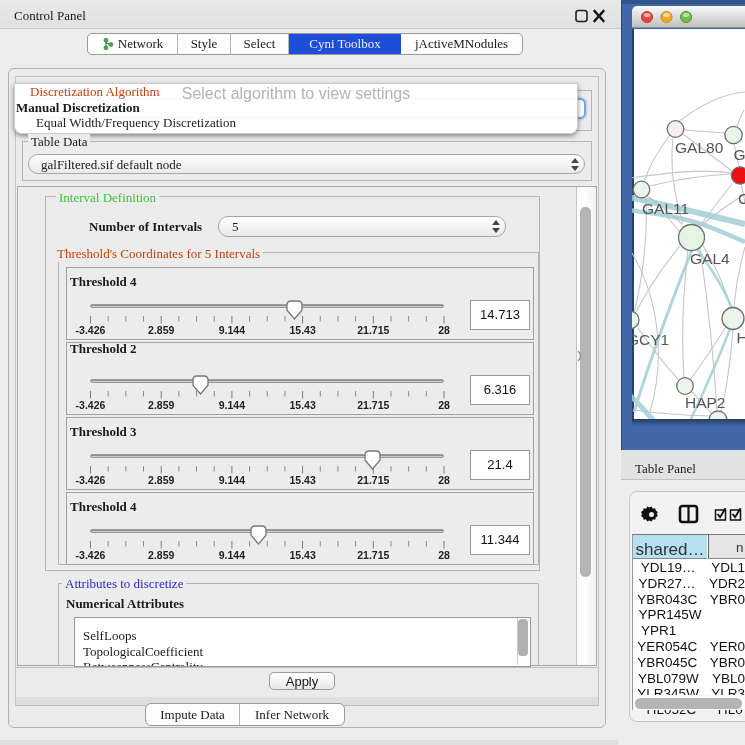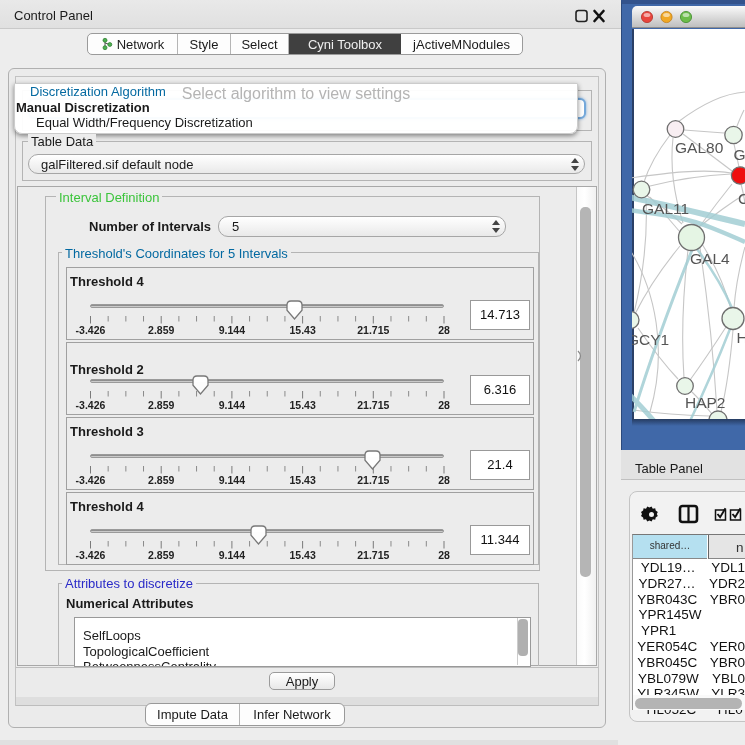--- a/index.html
+++ b/index.html
@@ -1,19 +1,19 @@
 <!DOCTYPE html>
 <html><head>
 <meta charset="utf-8">
 <style>
   * { margin:0; padding:0; box-sizing:border-box; }
   html,body { width:745px; height:745px; overflow:hidden; }
   body { font-family:"Liberation Sans", sans-serif; background:#ededed; position:relative; }
   .abs { position:absolute; }
-  .lbl { font-size:13px; color:#1a1a1a; white-space:nowrap; }
+  .lbl { font-size:13px; color:#1a1a1a; white-space:nowrap;font-family:Liberation Serif, serif; }
 </style>
 </head>
 <body>
 
 <div class="abs" style="left:0;top:0;width:745px;height:29px;background:linear-gradient(#e9e9e9,#e0e0e0);border-bottom:1px solid #c9c9c9;"></div>
 <div class="abs lbl" style="left:14px;top:8px;">Control Panel</div>
 <svg class="abs" style="left:572px;top:8px;" width="40" height="16" viewBox="0 0 40 16">
   <rect x="4" y="2.5" width="11" height="11" rx="2.5" fill="none" stroke="#222" stroke-width="1.6"></rect>
   <path d="M22.5 3 L31.5 13 M31.5 3 L22.5 13" stroke="#111" stroke-width="2.6" stroke-linecap="round"></path>
 </svg>
@@ -27,38 +27,38 @@
       <circle cx="8.8" cy="7.5" r="2" fill="#4caf50" stroke="#2a7a2d" stroke-width="0.7"></circle>
     </svg>
     <span class="lbl">Network</span>
     </div>
   <div style="width:53px;display:flex;align-items:center;justify-content:center;border-right:1px solid #b5b5b5;">
       <span class="lbl">Style</span>
     </div>
   <div style="width:58px;display:flex;align-items:center;justify-content:center;border-right:1px solid #b5b5b5;">
       <span class="lbl">Select</span>
     </div>
-  <div style="width:112px;display:flex;align-items:center;justify-content:center;background:#404040;">
+  <div style="width:112px;display:flex;align-items:center;justify-content:center;background:#1d4ed8;">
       <span class="lbl" style="color:#efefef;">Cyni Toolbox</span>
     </div>
   <div style="flex:1;display:flex;align-items:center;justify-content:center;border-radius:8px;">
       <span class="lbl">jActiveMNodules</span>
     </div>
 </div>
 
 <div class="abs" style="left:8px;top:68px;width:598px;height:660px;background:#ebebeb;border:1px solid #b0b0b0;border-radius:6px;"></div>
 
 <div class="abs" style="left:15px;top:76px;width:584px;height:630px;background:#ececec;border:1px solid #c2c2c2;"></div>
 
 <div class="abs" style="left:22px;top:90px;width:570px;height:41px;border:1px solid #b4b4b4;"></div>
 
 <div class="abs" style="left:28px;top:98px;width:558px;height:21px;background:#fff;border:2px solid #74a8da;border-radius:6px;box-shadow:0 0 3px #74a8da;"></div>
 
 <div class="abs" style="left:14px;top:83px;width:564px;height:51px;background:rgba(255,255,255,0.96);border:1px solid #cccccc;border-radius:0 0 8px 8px;box-shadow:0 2px 5px rgba(0,0,0,0.45);"></div>
-<div class="abs lbl" style="left:30px;top:84px;color:#0369a1;">Discretization Algorithm</div>
+<div class="abs lbl" style="left:30px;top:84px;color:#c2410c;">Discretization Algorithm</div>
 <div class="abs" style="left:14px;top:85px;width:564px;text-align:center;font-size:16px;color:#b4b4b4;">Select algorithm to view settings</div>
 <div class="abs lbl" style="left:16px;top:100px;font-weight:bold;">Manual Discretization</div>
 <div class="abs lbl" style="left:16px;top:115px;margin-left:20px;">Equal Width/Frequency Discretization</div>
 
 <div class="abs" style="left:22px;top:141px;width:570px;height:40px;border:1px solid #b4b4b4;"></div>
 <div class="abs lbl" style="left:28px;top:134px;background:#ececec;padding:0 3px;">Table Data</div>
 <div class="abs" style="left:28px;top:154px;width:557px;height:20px;background:linear-gradient(#ffffff,#e9e9e9);border:1px solid #a6a6a6;border-radius:10px;"></div>
 <div class="abs lbl" style="left:41px;top:157px;">galFiltered.sif default node</div>
 <svg class="abs" style="left:569px;top:157px;" width="12" height="15" viewBox="0 0 12 15">
   <path d="M6 1 L10 6 L2 6 Z" fill="#444"></path>
@@ -79,21 +79,21 @@
 
 <div class="abs lbl" style="left:89px;top:219px;font-weight:bold;">Number of Intervals</div>
 <div class="abs" style="left:218px;top:216px;width:288px;height:21px;background:linear-gradient(#ffffff,#e9e9e9);border:1px solid #a6a6a6;border-radius:10px;"></div>
 <div class="abs lbl" style="left:232px;top:219px;">5</div>
 <svg class="abs" style="left:490px;top:219px;" width="12" height="15" viewBox="0 0 12 15">
   <path d="M6 1 L10 6 L2 6 Z" fill="#444"></path>
     <path d="M6 14 L10 9 L2 9 Z" fill="#444"></path>
 </svg>
 
 <div class="abs" style="left:58px;top:252px;width:481px;height:313px;border:1px solid #b4b4b4;"></div>
-<div class="abs lbl" style="left:62px;top:246px;background:#ececec;padding:0 3px;color:#0369a1;">Threshold's Coordinates for 5 Intervals</div>
+<div class="abs lbl" style="left:54px;top:246px;background:#ececec;padding:0 3px;color:#c2410c;">Threshold's Coordinates for 5 Intervals</div>
 
 <div class="abs" style="left:66px;top:267px;width:468px;height:73px;border:1px solid #a0a0a0;"></div>
 <div class="abs lbl" style="left:70px;top:274px;font-weight:bold;">Threshold 4</div>
 <div class="abs" style="left:90px;top:304px;width:354px;height:4px;background:linear-gradient(#6f6f6f,#b4b4b4 55%,#e6e6e6);border:1px solid #9a9a9a;border-radius:3px;"></div>
 <svg class="abs" style="left:0;top:316px;" width="470" height="8" viewBox="0 0 470 8">
     <line x1="90.50" y1="0" x2="90.50" y2="7.5" stroke="#7a7a7a" stroke-width="1"></line>
     <line x1="108.17" y1="0" x2="108.17" y2="5.5" stroke="#8a8a8a" stroke-width="1"></line>
     <line x1="125.85" y1="0" x2="125.85" y2="5.5" stroke="#8a8a8a" stroke-width="1"></line>
     <line x1="143.53" y1="0" x2="143.53" y2="5.5" stroke="#8a8a8a" stroke-width="1"></line>
     <line x1="161.20" y1="0" x2="161.20" y2="7.5" stroke="#7a7a7a" stroke-width="1"></line>
@@ -119,21 +119,21 @@
 <div class="abs" style="left:201.9px;top:324px;width:60px;text-align:center;font-size:10.5px;font-weight:bold;color:#222;">9.144</div>
 <div class="abs" style="left:272.6px;top:324px;width:60px;text-align:center;font-size:10.5px;font-weight:bold;color:#222;">15.43</div>
 <div class="abs" style="left:343.3px;top:324px;width:60px;text-align:center;font-size:10.5px;font-weight:bold;color:#222;">21.715</div>
 <div class="abs" style="left:414.0px;top:324px;width:60px;text-align:center;font-size:10.5px;font-weight:bold;color:#222;">28</div>
 <svg class="abs" style="left:286.1px;top:300px;" width="17" height="20" viewBox="0 0 17 20">
     <path d="M1 5 Q1 1 5 1 L12 1 Q16 1 16 5 L16 10.2 L8.5 19 L1 10.2 Z" fill="#fdfdfd" stroke="#787878" stroke-width="1.3"></path>
     <path d="M2.5 5 Q2.5 2.5 5 2.5 L12 2.5 Q14.5 2.5 14.5 5 L14.5 7 L2.5 7 Z" fill="#ffffff" stroke="none"></path>
   </svg>
 <div class="abs" style="left:470px;top:300px;width:60px;height:30px;background:#fff;border:1px solid #999;text-align:center;line-height:28px;font-size:13px;color:#111;">14.713</div>
 <div class="abs" style="left:66px;top:342px;width:468px;height:73px;border:1px solid #a0a0a0;"></div>
-<div class="abs lbl" style="left:70px;top:362px;font-weight:bold;">Threshold 2</div>
+<div class="abs lbl" style="left:70px;top:341px;font-weight:bold;">Threshold 2</div>
 <div class="abs" style="left:90px;top:379px;width:354px;height:4px;background:linear-gradient(#6f6f6f,#b4b4b4 55%,#e6e6e6);border:1px solid #9a9a9a;border-radius:3px;"></div>
 <svg class="abs" style="left:0;top:391px;" width="470" height="8" viewBox="0 0 470 8">
     <line x1="90.50" y1="0" x2="90.50" y2="7.5" stroke="#7a7a7a" stroke-width="1"></line>
     <line x1="108.17" y1="0" x2="108.17" y2="5.5" stroke="#8a8a8a" stroke-width="1"></line>
     <line x1="125.85" y1="0" x2="125.85" y2="5.5" stroke="#8a8a8a" stroke-width="1"></line>
     <line x1="143.53" y1="0" x2="143.53" y2="5.5" stroke="#8a8a8a" stroke-width="1"></line>
     <line x1="161.20" y1="0" x2="161.20" y2="7.5" stroke="#7a7a7a" stroke-width="1"></line>
     <line x1="178.88" y1="0" x2="178.88" y2="5.5" stroke="#8a8a8a" stroke-width="1"></line>
     <line x1="196.55" y1="0" x2="196.55" y2="5.5" stroke="#8a8a8a" stroke-width="1"></line>
     <line x1="214.23" y1="0" x2="214.23" y2="5.5" stroke="#8a8a8a" stroke-width="1"></line>
@@ -350,21 +350,21 @@
     <rect x="75.5" y="8" width="10" height="10" fill="none" stroke="#111" stroke-width="1.5"></rect>
     <path d="M77.5 12 l2.6 3.2 5.4-9" stroke="#111" stroke-width="1.9" fill="none"></path>
     <rect x="90.5" y="8" width="10" height="10" fill="none" stroke="#111" stroke-width="1.5"></rect>
     <path d="M92.5 12 l2.6 3.2 5.4-9" stroke="#111" stroke-width="1.9" fill="none"></path>
   </g>
 </svg>
 
 <div class="abs" style="left:632px;top:534px;width:113px;height:176px;background:#ffffff;border-top:1px solid #777;border-left:1px solid #999;"></div>
 <div class="abs" style="left:633px;top:535px;width:74px;height:24px;background:#b5e0f0;border-bottom:1px solid #888;"></div>
 <div class="abs" style="left:708px;top:535px;width:37px;height:24px;background:#e5e5e5;border-left:1px solid #666;border-bottom:1px solid #888;"></div>
-<div class="abs" style="left:633px;top:540px;width:74px;text-align:center;font-size:10px;color:#333;">shared…</div>
+<div class="abs" style="left:633px;top:540px;width:74px;text-align:center;font-size:17px;color:#333;">shared…</div>
 <div class="abs" style="left:736px;top:540px;font-size:13.5px;color:#333;">n</div>
 <div class="abs" style="left:633px;top:560px;width:112px;font-size:13.5px;color:#111;line-height:15.8px;">
   <div style="display:flex;">
       <div style="width:74px;text-align:center;">YDL19…</div>
       <div style="padding-left:8px;">YDL1</div>
     </div>
   <div style="display:flex;">
       <div style="width:74px;text-align:center;">YDR27…</div>
       <div style="padding-left:8px;">YDR2</div>
     </div>

